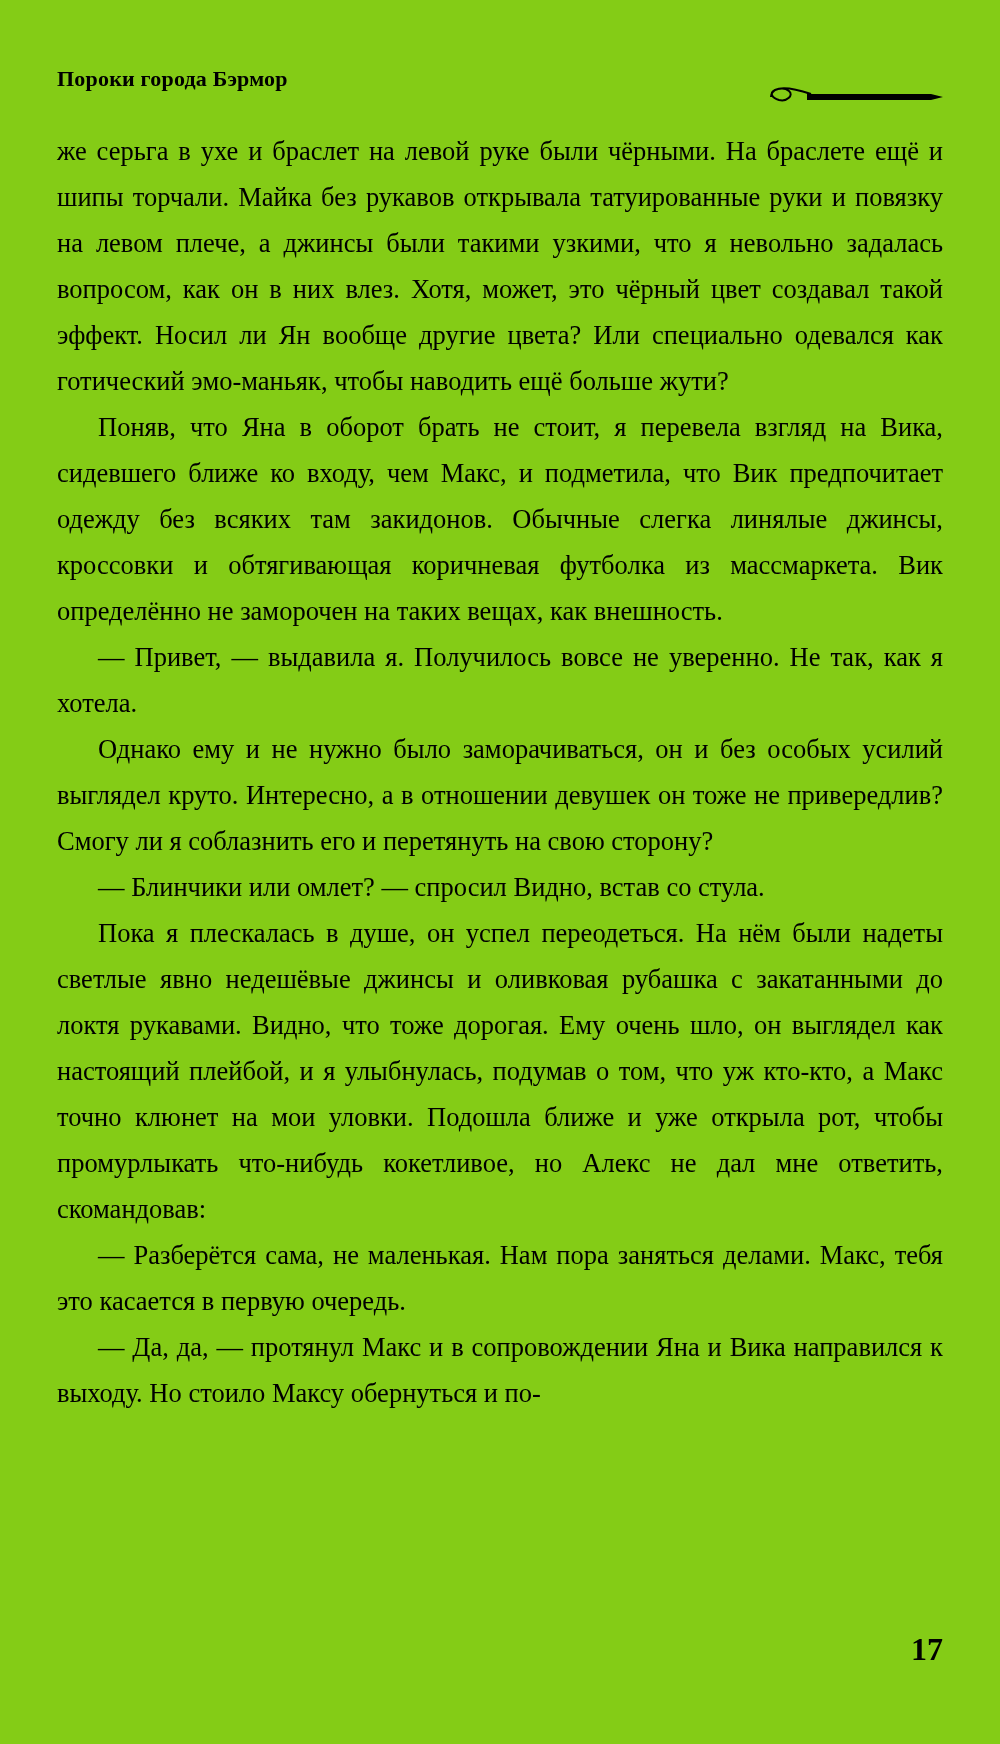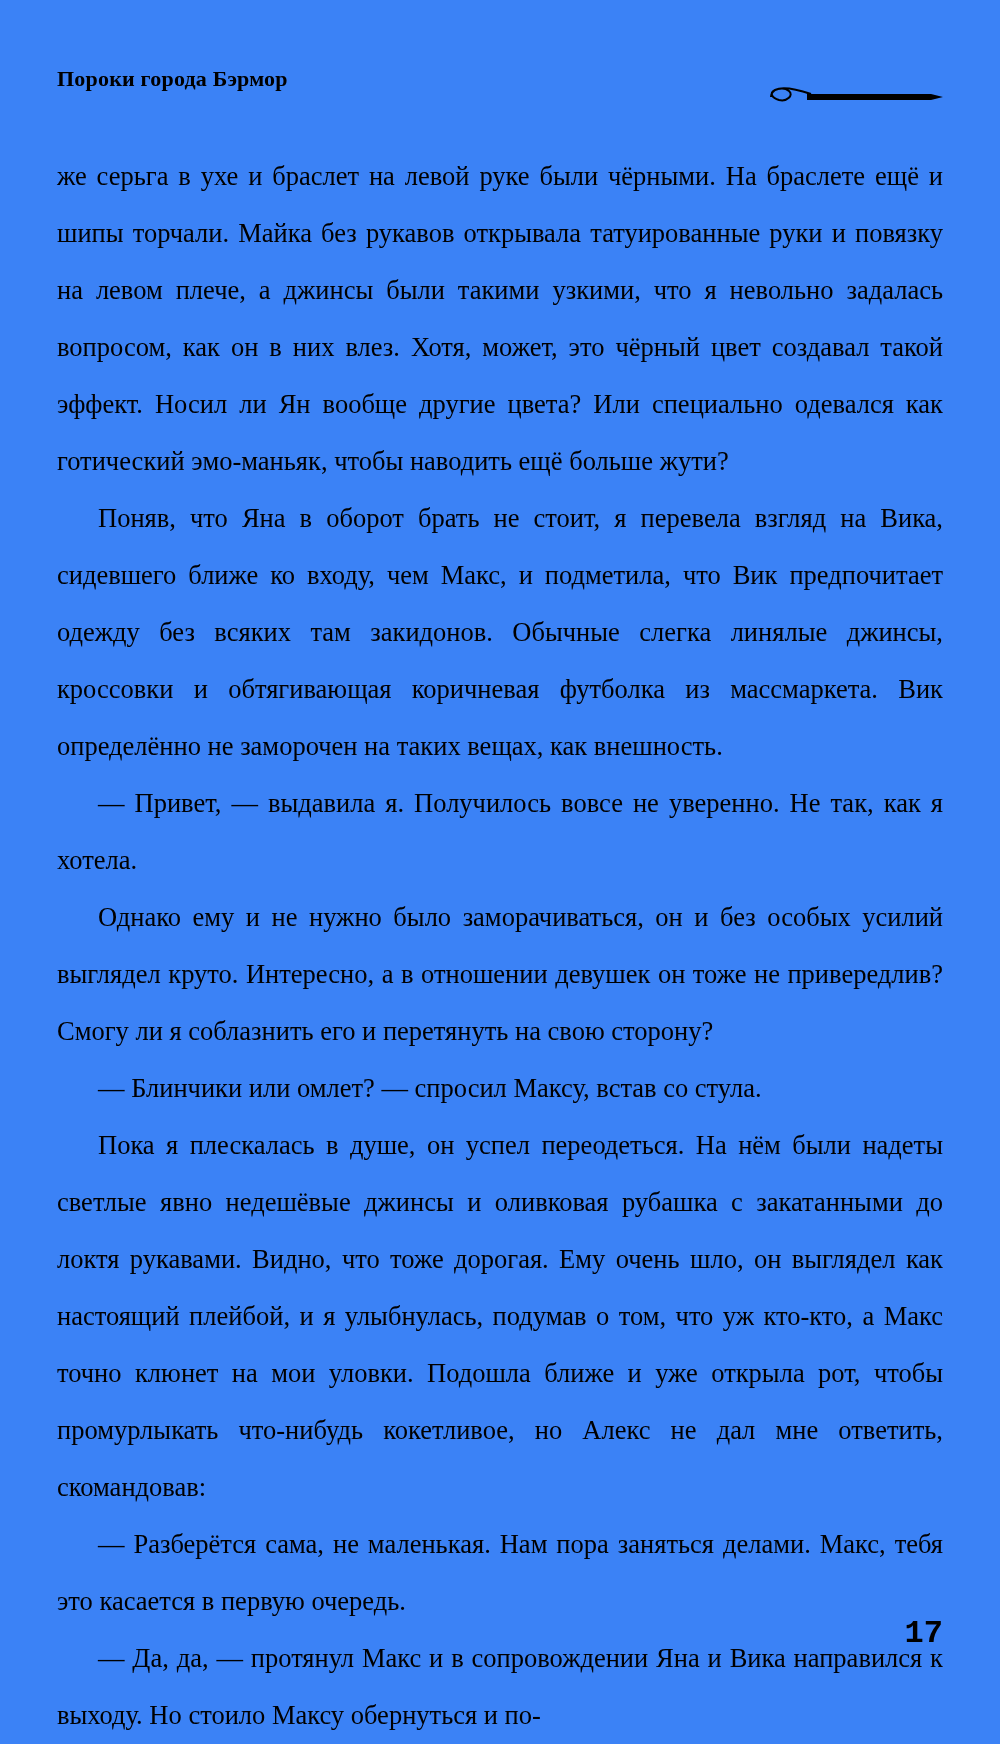--- a/index.html
+++ b/index.html
@@ -13,21 +13,21 @@
     font-family: "Liberation Serif", serif;
     color: #000000;
     position: relative;
     overflow: hidden;
   }
   .page {
     position: absolute;
     left: 0; top: 0;
     width: 1000px;
     height: 1744px;
-    background: #3b82f6;
+    background: #84cc16;
   }
   .header {
     position: absolute;
     left: 57px;
     top: 66px;
     width: 886px;
     height: 46px;
   }
   .running-title {
     position: absolute;
@@ -47,39 +47,38 @@
     width: 180px;
     height: 34px;
   }
   .body-text {
     position: absolute;
     left: 57px;
     top: 128px;
     width: 886px;
     font-family: "Liberation Serif", serif;
     font-size: 26.5px;
-    line-height: 57px;
+    line-height: 46px;
     text-align: justify;
     text-justify: inter-word;
     color: #000000;
     hyphens: manual;
-    margin-top: 20px;
   }
   .body-text p {
     margin: 0;
     text-indent: 41px;
   }
   .body-text p.no-indent {
     text-indent: 0;
   }
   .page-number {
     position: absolute;
     right: 57px;
-    bottom: 92px;
-    font-family: Liberation Mono, monospace;
+    bottom: 76px;
+    font-family: Liberation Serif, serif;
     font-weight: bold;
     font-size: 32px;
     color: #000000;
   }
 </style>
 </head>
 <body>
 
 <div class="page">
 
@@ -91,21 +90,21 @@
         <path d="M44 14 L168 14 L180 17 L168 20 L44 20 Z" fill="#000"></path>
       </svg>
     </div>
   </div>
 
   <div class="body-text">
     <p class="no-indent">же серьга в ухе и браслет на левой руке были чёрными. На браслете ещё и шипы торчали. Майка без рукавов открывала татуированные руки и повязку на левом плече, а джинсы были такими узкими, что я невольно задалась вопросом, как он в них влез. Хотя, может, это чёрный цвет создавал такой эффект. Носил ли Ян вообще другие цвета? Или специально одевался как готический эмо-маньяк, чтобы наводить ещё больше жути?</p>
     <p>Поняв, что Яна в оборот брать не стоит, я перевела взгляд на Вика, сидевшего ближе ко входу, чем Макс, и подметила, что Вик предпочитает одежду без всяких там закидонов. Обычные слегка линялые джинсы, кроссовки и обтягивающая коричневая футболка из массмаркета. Вик определённо не заморочен на таких вещах, как внешность.</p>
     <p>— Привет, — выдавила я. Получилось вовсе не уверенно. Не так, как я хотела.</p>
     <p>Однако ему и не нужно было заморачиваться, он и без особых усилий выглядел круто. Интересно, а в отношении девушек он тоже не привередлив? Смогу ли я соблазнить его и перетянуть на свою сторону?</p>
-    <p>— Блинчики или омлет? — спросил Максу, встав со стула.</p>
+    <p>— Блинчики или омлет? — спросил Видно, встав со стула.</p>
     <p>Пока я плескалась в душе, он успел переодеться. На нём были надеты светлые явно недешёвые джинсы и оливковая рубашка с закатанными до локтя рукавами. Видно, что тоже дорогая. Ему очень шло, он выглядел как настоящий плейбой, и я улыбнулась, подумав о том, что уж кто-кто, а Макс точно клюнет на мои уловки. Подошла ближе и уже открыла рот, чтобы промурлыкать что-нибудь кокетливое, но Алекс не дал мне ответить, скомандовав:</p>
     <p>— Разберётся сама, не маленькая. Нам пора заняться делами. Макс, тебя это касается в первую очередь.</p>
     <p>— Да, да, — протянул Макс и в сопровождении Яна и Вика направился к выходу. Но стоило Максу обернуться и по-</p>
   </div>
 
   <div class="page-number">17</div>
 
 </div>
 
 </body></html>

